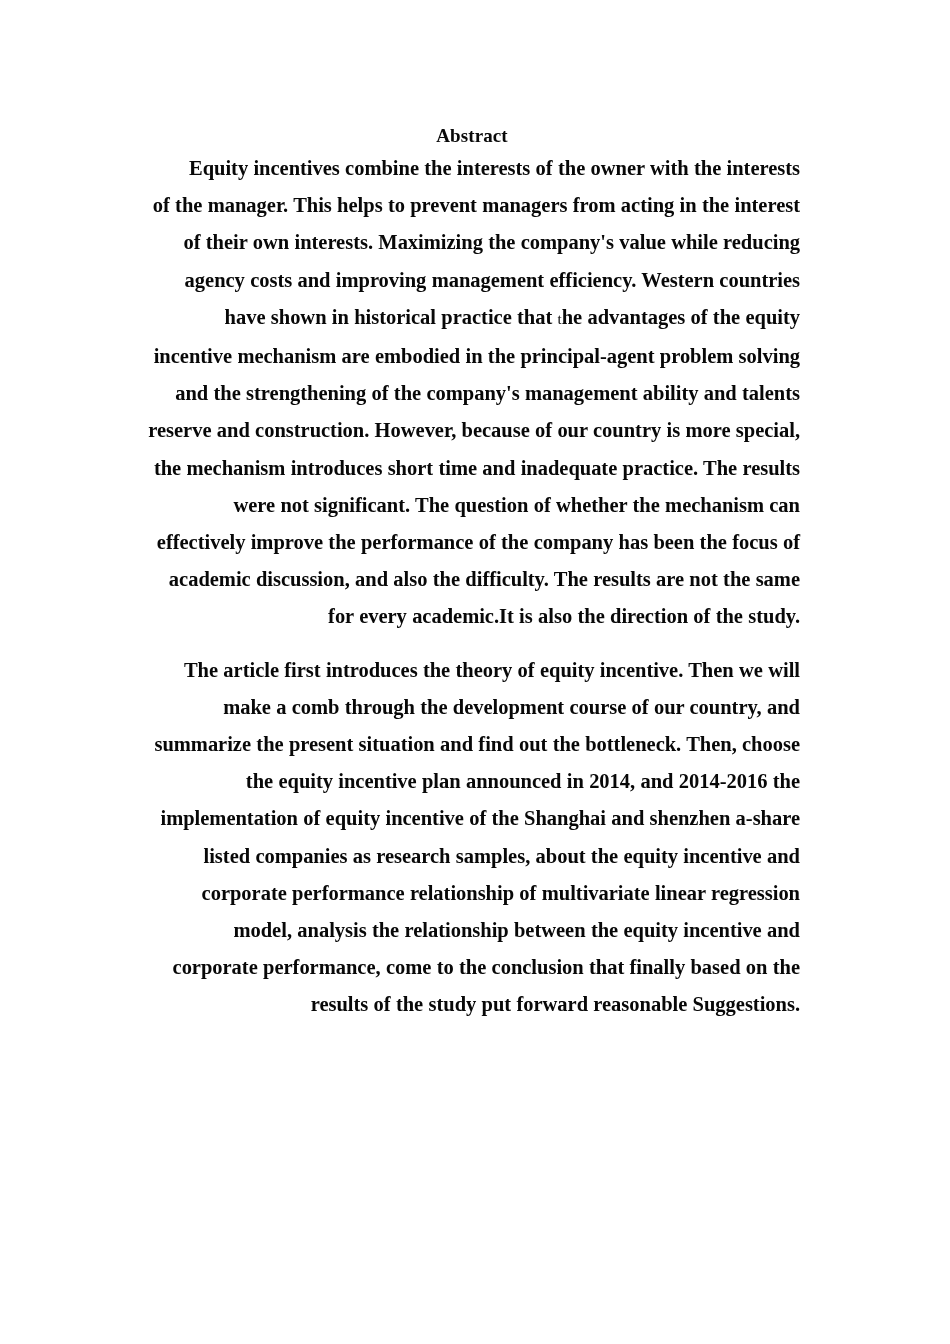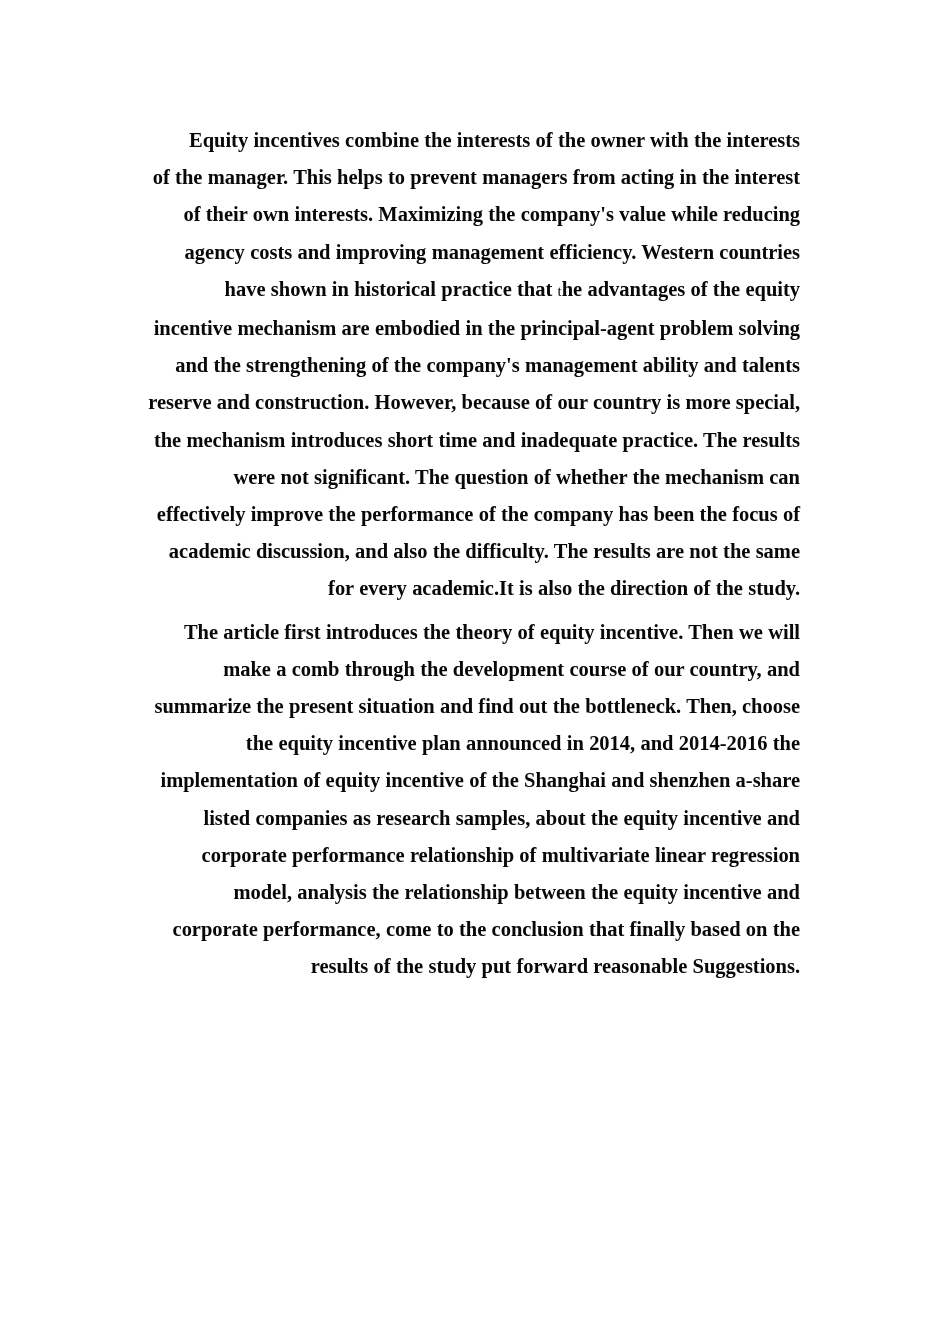--- a/index.html
+++ b/index.html
@@ -52,37 +52,38 @@
     line-height: 37.2px;
     text-align: right;
     text-indent: 33px;
     color: #080808;
     letter-spacing: -0.02px;
     word-spacing: 0.2px;
     -webkit-font-smoothing: antialiased;
   }
 
   .para + .para {
-    margin-top: 6px;
+    margin-top: 16px;
   }
 
   
   .glyph-small {
     font-size: 15px;
     font-weight: normal;
     vertical-align: baseline;
   }
 </style>
 </head>
 <body>
 
 <div class="page">
 
   <div class="content">
 
+    <div class="abstract-heading">Abstract</div>
 
     <div class="abstract-body">
 
     <p class="para"><span>Equity incentives combine the interests of the owner with the interests of the manager. This helps to prevent managers from acting in the interest of their own interests. Maximizing the company's value while reducing agency costs and improving management efficiency. Western countries have shown in historical practice that </span><span class="glyph-small">t</span><span>he advantages of the equity incentive mechanism are embodied in the principal-agent problem solving and the strengthening of the company's management ability and talents reserve and construction. However, because of our country is more special, the mechanism introduces short time and inadequate practice. The results were not significant. The question of whether the mechanism can effectively improve the performance of the company has been the focus of academic discussion, and also the difficulty. The results are not the same for every academic.It is also the direction of the study.</span></p>
         <p class="para"><span>The article first introduces the theory of equity incentive. Then we will make a comb through the development course of our country, and summarize the present situation and find out the bottleneck. Then, choose the equity incentive plan announced in 2014, and 2014-2016 the implementation of equity incentive of the Shanghai and shenzhen a-share listed companies as research samples, about the equity incentive and corporate performance relationship of multivariate linear regression model, analysis the relationship between the equity incentive and corporate performance, come to the conclusion that finally based on the results of the study put forward reasonable Suggestions.</span></p>
       </div>
 
   </div>
 
 </div>

